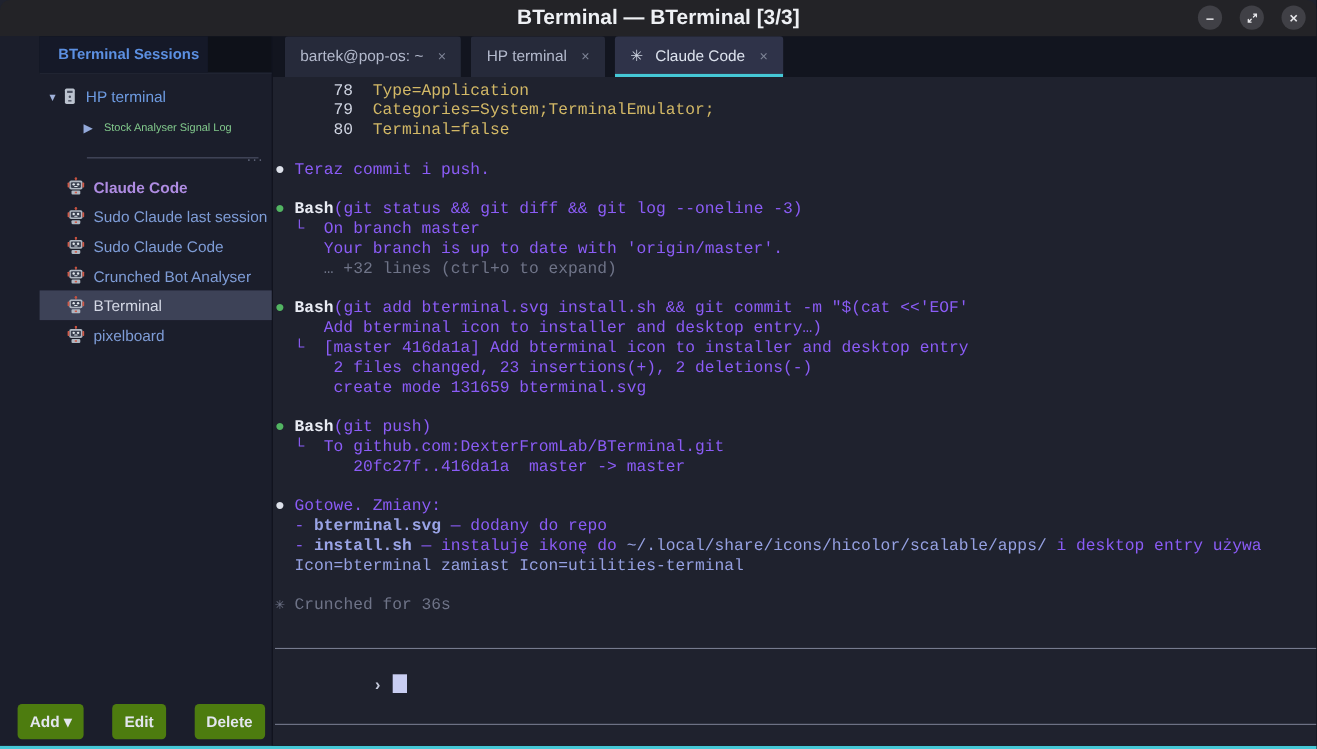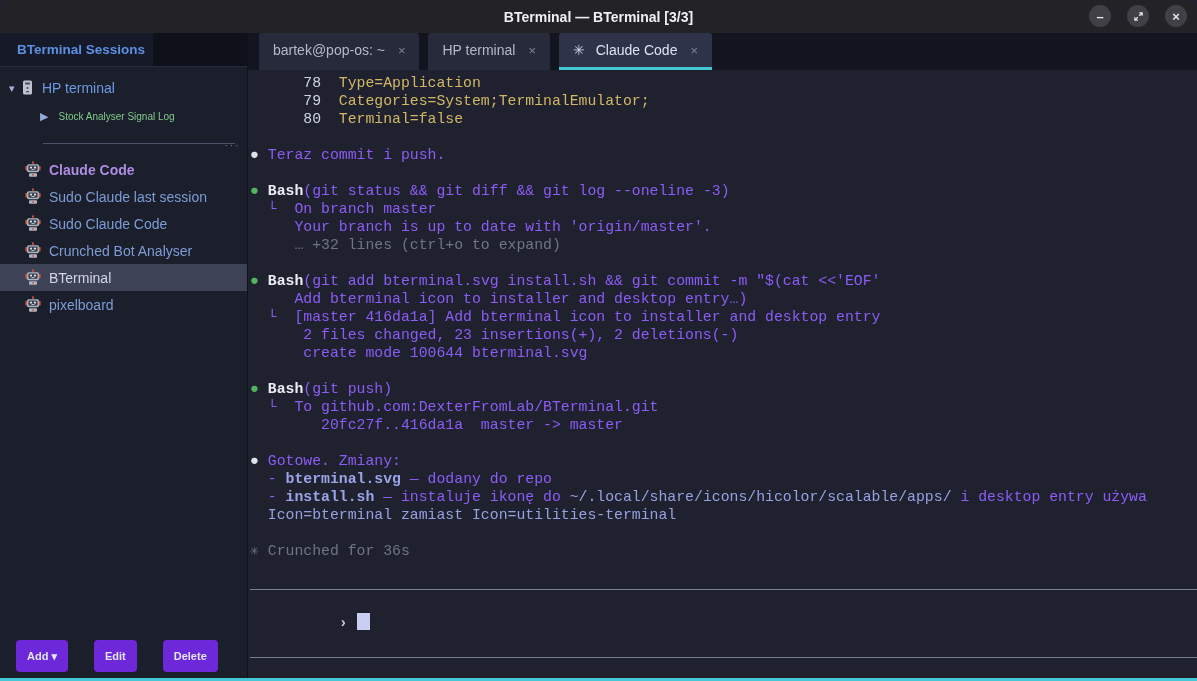--- a/index.html
+++ b/index.html
@@ -7,33 +7,33 @@
   .window {
     width:1197px; height:681px; position:relative; overflow:hidden;
     background:#1f222e; border-bottom:3px solid #45c8d6;
     font-family:"Liberation Sans", sans-serif;
   }
   
   .titlebar {
     height:33px; background:#232327; border-radius:9px 9px 0 0;
     display:flex; align-items:center; justify-content:center; position:relative;
   }
-  .title { color:#eef0f4; font-weight:bold; font-size:14px; }
+  .title { color:#eef0f4; font-weight:bold; font-size:19px; }
   .controls { position:absolute; right:10px; top:5px; display:flex; gap:16px; }
   .ctrl {
     width:22px; height:22px; border-radius:50%; background:#404046; border:none;
     color:#e8e8ec; font-size:13px; font-weight:bold; line-height:1;
     display:flex; align-items:center; justify-content:center; cursor:default;
   }
   
   .body { display:flex; height:645px; }
   
   .sidebar {
     width:248px; background:#1b1e2b; border-right:1px solid #10121c;
-    display:flex; flex-direction:column; position:relative;
+    display:flex; flex-direction:column; position:relative;padding-left:36px;
   }
   .sb-header { height:34px; background:#0e1119; border-bottom:1px solid #272c3c; display:flex; }
   .sb-header-tab {
     width:153px; background:#151928; display:flex; align-items:center;
     padding-left:17px; color:#5c90e2; font-weight:bold; font-size:13.5px;
   }
   .row-host { margin-top:10px; height:22px; display:flex; align-items:center; padding-left:9px; }
   .caret { color:#9fb0d8; font-size:11px; width:13px; }
   .host-label { color:#6d9ae0; font-size:14px; margin-left:9px; }
   .pc-icon { display:flex; }
@@ -42,22 +42,22 @@
   .child-label { color:#82c98c; font-size:10px; margin-left:10px; }
   .divider { margin:15px 12px 0 43px; border-top:1px solid #4d5268; position:relative; height:1px; }
   .divider .dots { position:absolute; right:-5px; top:-7px; color:#62677c; font-size:13px; letter-spacing:1px; }
   .sessions { margin-top:12px; }
   .session { height:27px; display:flex; align-items:center; padding-left:25px; gap:8px; color:#7e9cd6; font-size:14px; cursor:default; }
   .session.purple { color:#af8ce2; font-weight:bold; }
   .session.selected { background:#3d4257; color:#d3d7e4; }
   .session svg { flex:none; }
   .sb-buttons { position:absolute; bottom:6px; left:16px; display:flex; gap:26px; }
   .sb-btn {
-    background:#6d28d9; color:#e3e6ee; font-family:"Liberation Sans",sans-serif;
-    font-weight:bold; font-size:11px; border:none; border-radius:4px;
+    background:#4d7c0f; color:#e3e6ee; font-family:"Liberation Sans",sans-serif;
+    font-weight:bold; font-size:14px; border:none; border-radius:4px;
     height:32px; padding:0 11px; cursor:default;
   }
   
   .main { flex:1; display:flex; flex-direction:column; background:#12151f; min-width:0; }
   .tabbar { height:37px; display:flex; align-items:stretch; padding-left:11px; gap:9px; background:#12151f; }
   .tab {
     display:flex; align-items:center; gap:13px; padding:0 14px;
     background:#262a3a; color:#b3b9cc; font-size:14px;
     border-radius:3px 3px 0 0; border-bottom:3px solid transparent; cursor:default;
   }
@@ -271,21 +271,21 @@
             <div class="tline"></div>
             <div class="tline"><span class="s-dotg">● </span><span class="s-bold">Bash</span><span class="s-txt">(git status &amp;&amp; git diff &amp;&amp; git log --oneline -3)</span></div>
             <div class="tline"><span class="s-txt">  └  On branch master</span></div>
             <div class="tline"><span class="s-txt">     Your branch is up to date with 'origin/master'.</span></div>
             <div class="tline"><span class="s-dim">     … +32 lines (ctrl+o to expand)</span></div>
             <div class="tline"></div>
             <div class="tline"><span class="s-dotg">● </span><span class="s-bold">Bash</span><span class="s-txt">(git add bterminal.svg install.sh &amp;&amp; git commit -m "$(cat &lt;&lt;'EOF'</span></div>
             <div class="tline"><span class="s-txt">     Add bterminal icon to installer and desktop entry…)</span></div>
             <div class="tline"><span class="s-txt">  └  [master 416da1a] Add bterminal icon to installer and desktop entry</span></div>
             <div class="tline"><span class="s-txt">      2 files changed, 23 insertions(+), 2 deletions(-)</span></div>
-            <div class="tline"><span class="s-txt">      create mode 100644 bterminal.svg</span></div>
+            <div class="tline"><span class="s-txt">      create mode 131659 bterminal.svg</span></div>
             <div class="tline"></div>
             <div class="tline"><span class="s-dotg">● </span><span class="s-bold">Bash</span><span class="s-txt">(git push)</span></div>
             <div class="tline"><span class="s-txt">  └  To github.com:DexterFromLab/BTerminal.git</span></div>
             <div class="tline"><span class="s-txt">        20fc27f..416da1a  master -&gt; master</span></div>
             <div class="tline"></div>
             <div class="tline"><span class="s-dotw">● </span><span class="s-txt">Gotowe. Zmiany:</span></div>
             <div class="tline"><span class="s-txt">  - </span><span class="s-boldblue">bterminal.svg</span><span class="s-txt"> — dodany do repo</span></div>
             <div class="tline"><span class="s-txt">  - </span><span class="s-boldblue">install.sh</span><span class="s-txt"> — instaluje ikonę do </span><span class="s-blue">~/.local/share/icons/hicolor/scalable/apps/</span><span class="s-txt"> i desktop entry używa</span></div>
             <div class="tline"><span class="s-blue">  Icon=bterminal zamiast Icon=utilities-terminal</span></div>
             <div class="tline"></div>

